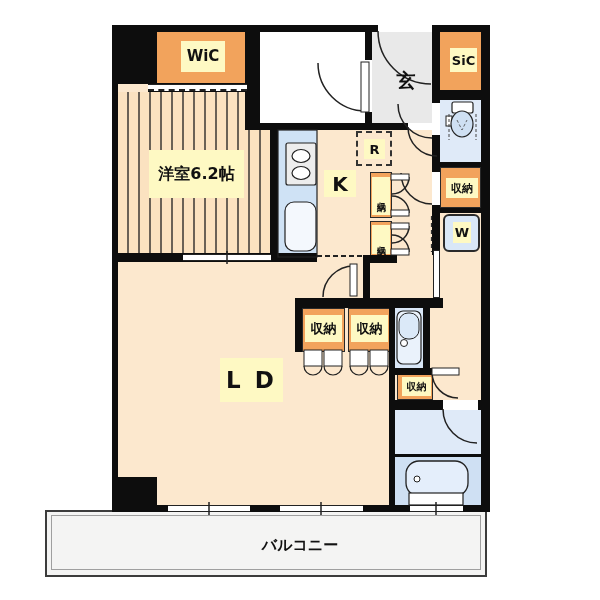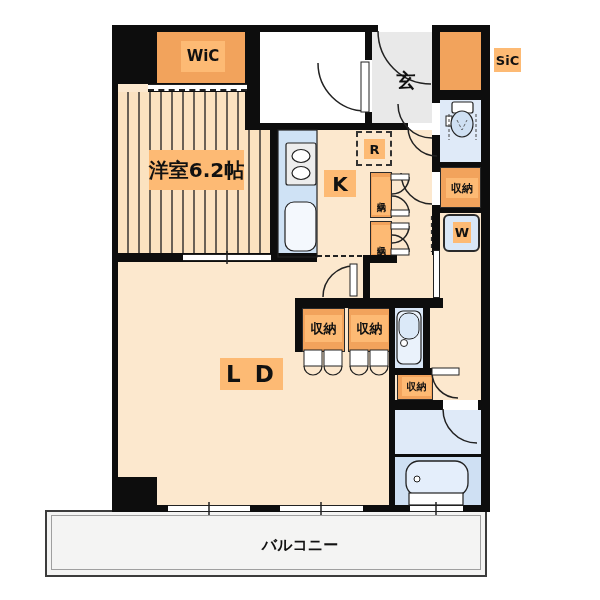--- a/index.html
+++ b/index.html
@@ -1,20 +1,20 @@
 <!DOCTYPE html>
 <html><head>
 <meta charset="utf-8">
 <style>
   html,body{margin:0;padding:0;background:#fff;}
   #stage{position:relative;width:600px;height:600px;background:#fff;overflow:hidden;
          font-family:"DejaVu Sans","Liberation Sans",sans-serif;color:#111;}
   #stage div{position:absolute;box-sizing:border-box;}
   .w{background:#0d0d0d;}
-  .lbl{display:flex;align-items:center;justify-content:center;background:#fdba74;
+  .lbl{display:flex;align-items:center;justify-content:center;background:#fef9c3;
        color:#111;font-weight:600;line-height:1;white-space:nowrap;}
   .vtext{writing-mode:vertical-rl;text-orientation:upright;letter-spacing:1px;}
   svg{position:absolute;left:0;top:0;}
 </style>
 </head>
 <body>
 
 <div id="stage">
 
   <div style="left:118px;top:32px;width:363px;height:473px;background:#fce8ce;"></div>
@@ -149,28 +149,28 @@
     <g stroke="#222" stroke-width="1.5">
       <path d="M 209 502 V 515"></path>
         <path d="M 321 502 V 515"></path>
         <path d="M 436 502 V 515"></path>
       <path d="M 227 251 V 264"></path>
         <path d="M 197 88 H 197"></path>
     </g>
   </svg>
 
   <div class="lbl" style="left:181px;top:41px;width:44px;height:31px;font-size:15px;">WiC</div>
-  <div class="lbl" style="left:149px;top:150px;width:95px;height:40px;font-size:20px;">洋室6.2帖</div>
+  <div class="lbl" style="left:149px;top:150px;width:95px;height:48px;font-size:16px;">洋室6.2帖</div>
   <div class="lbl" style="left:394px;top:67px;width:24px;height:26px;font-size:19px;background:transparent;">玄</div>
-  <div class="lbl" style="left:450px;top:48px;width:27px;height:24px;font-size:13px;margin-left:44px;">SiC</div>
+  <div class="lbl" style="left:450px;top:48px;width:27px;height:24px;font-size:13px;">SiC</div>
   <div class="lbl" style="left:324px;top:170px;width:32px;height:27px;font-size:20px;font-weight:700;">K</div>
   <div class="lbl" style="left:364px;top:139px;width:21px;height:20px;font-size:13px;">R</div>
   <div class="lbl vtext" style="left:372px;top:177px;width:18px;height:38px;font-size:9px;">収納</div>
   <div class="lbl vtext" style="left:372px;top:225px;width:18px;height:29px;font-size:9px;">収納</div>
   <div class="lbl" style="left:446px;top:178px;width:32px;height:20px;font-size:11px;">収納</div>
   <div class="lbl" style="left:453px;top:222px;width:18px;height:21px;font-size:13px;">W</div>
   <div class="lbl" style="left:305px;top:315px;width:37px;height:27px;font-size:13px;">収納</div>
   <div class="lbl" style="left:351px;top:315px;width:37px;height:27px;font-size:13px;">収納</div>
   <div class="lbl" style="left:402px;top:377px;width:29px;height:19px;font-size:10px;">収納</div>
-  <div class="lbl" style="left:220px;top:358px;width:63px;height:32px;font-size:23px;font-weight:700;letter-spacing:3px;">L D</div>
+  <div class="lbl" style="left:220px;top:358px;width:63px;height:44px;font-size:23px;font-weight:700;letter-spacing:3px;">L D</div>
   <div class="lbl" style="left:240px;top:534px;width:120px;height:22px;font-size:15px;background:transparent;font-weight:600;">バルコニー</div>
 
 </div>
 
 </body></html>

